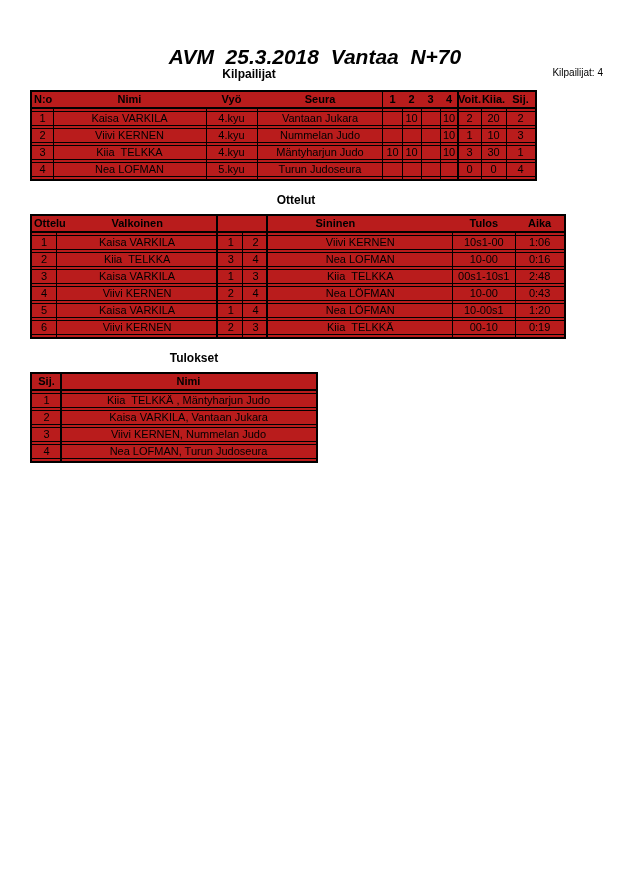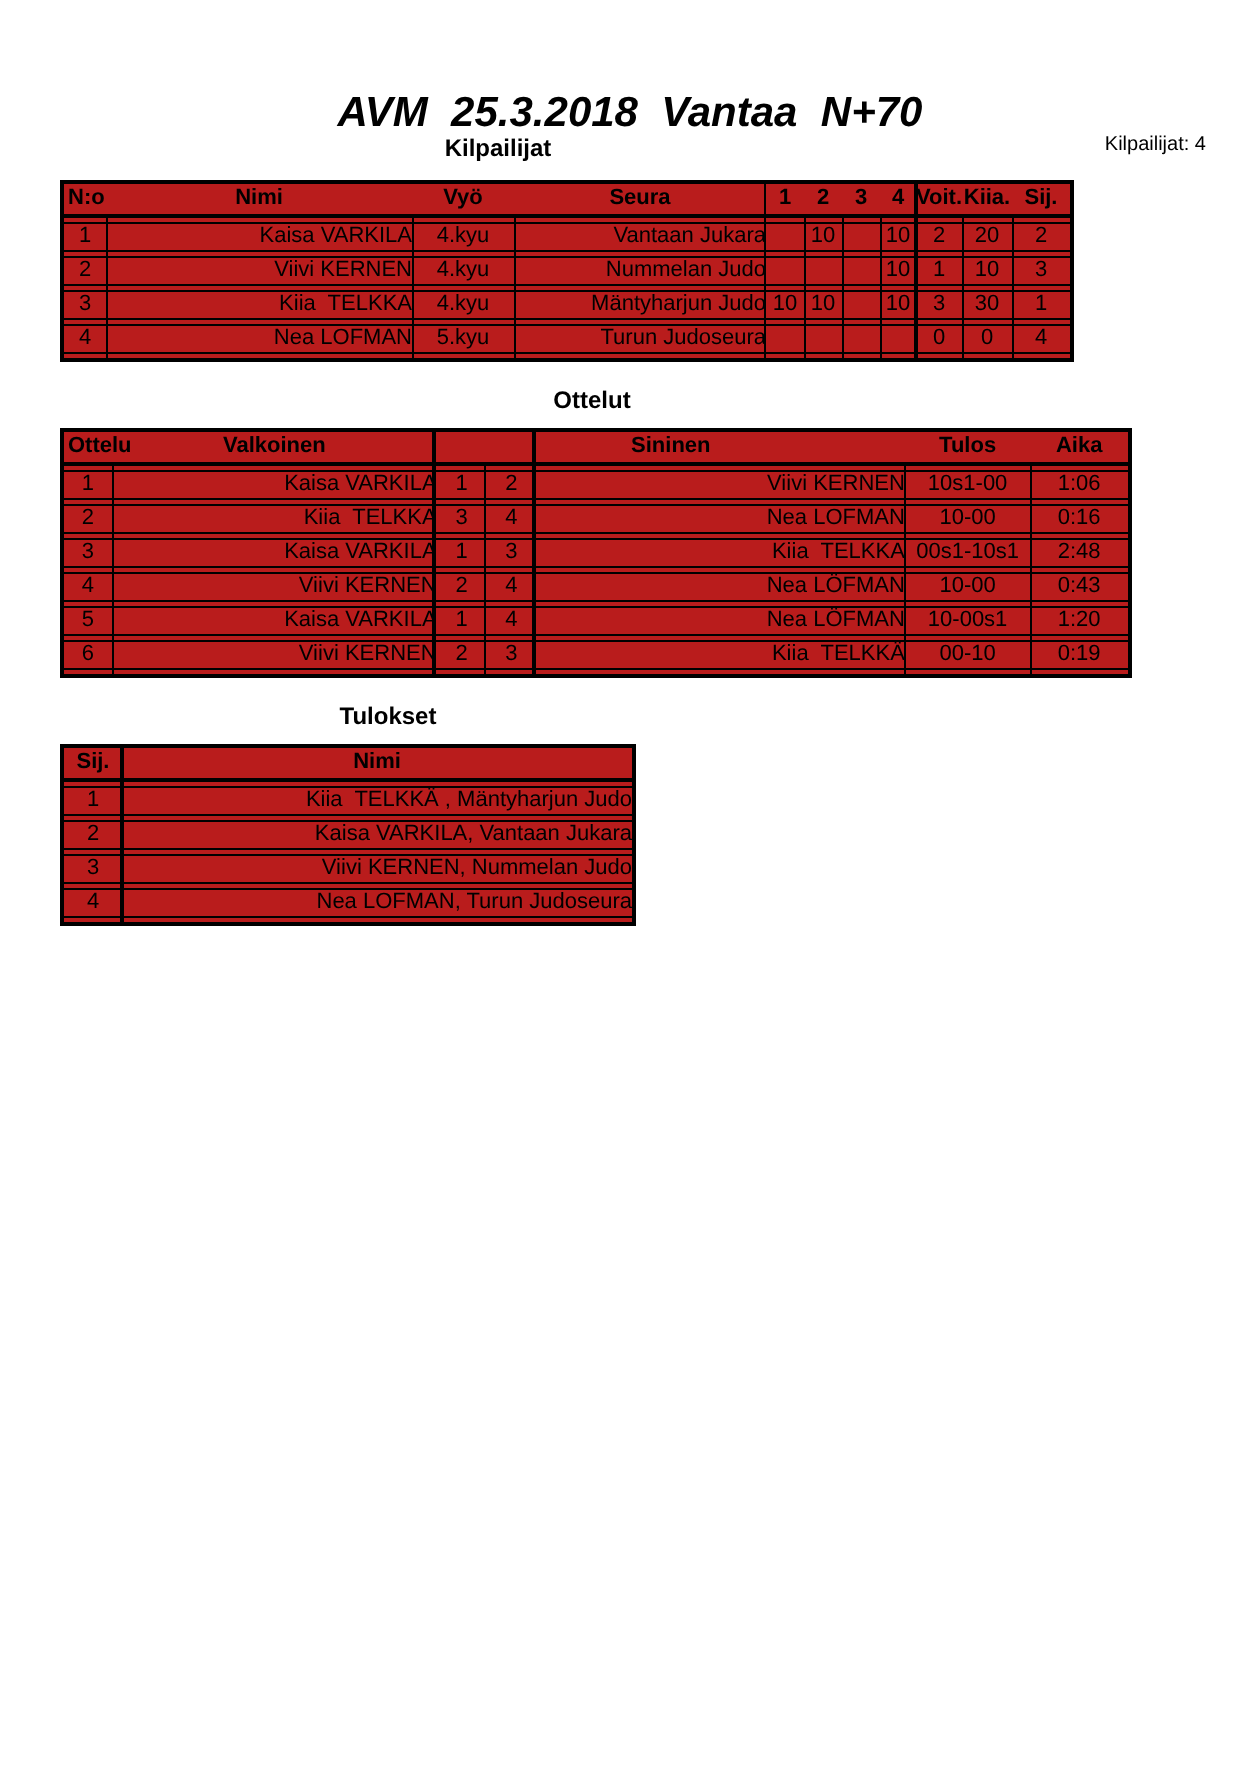--- a/index.html
+++ b/index.html
@@ -35,21 +35,21 @@
   .hc.left { text-align:left; padding-left:2px; }
 
   .trow {
     display:flex; margin-top:2px; height:15px; box-sizing:border-box;
     border-top:1px solid #000; border-bottom:1px solid #000;
   }
   .cell {
     font-size:11px; line-height:13px; white-space:pre; overflow:hidden;
     box-sizing:border-box; text-align:center;
   }
-  .cell.pad { text-align:right; padding-left:0; }
+  .cell.pad { text-align:center; padding-left:0; }
 
   
   .k0{width:21px}.k1{width:153px}.k2{width:51px}.k3{width:126px}
   .k4{width:19px}.k5{width:19px}.k6{width:19px}.k7{width:18px}
   .k8{width:23px}.k9{width:25px}.k10{width:29px}
   
   .o0{width:24px}.o1{width:163px}.o2{width:25px}.o3{width:25px}
   .o4{width:185px}.o5{width:63px}.o6{width:49px}.omerge{width:235px}
   
   .s0{width:29px}.s1{width:255px}

